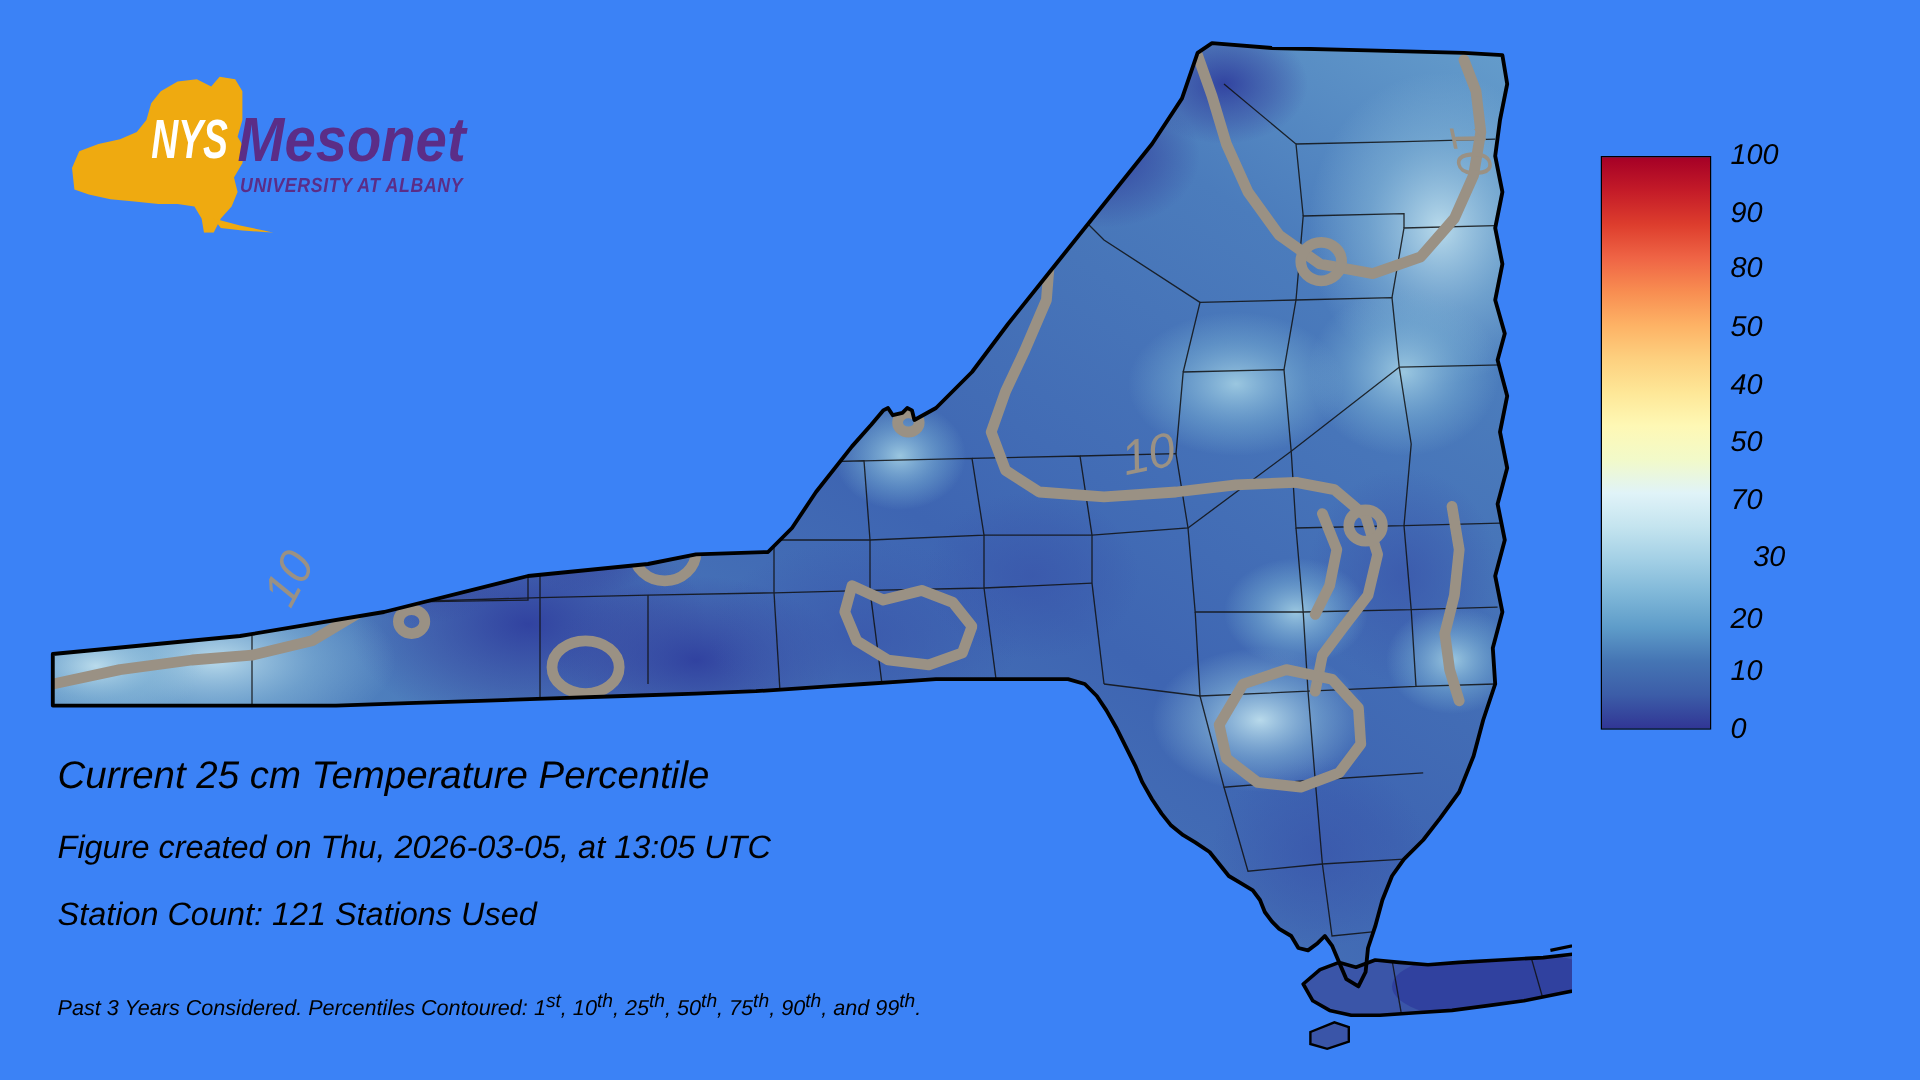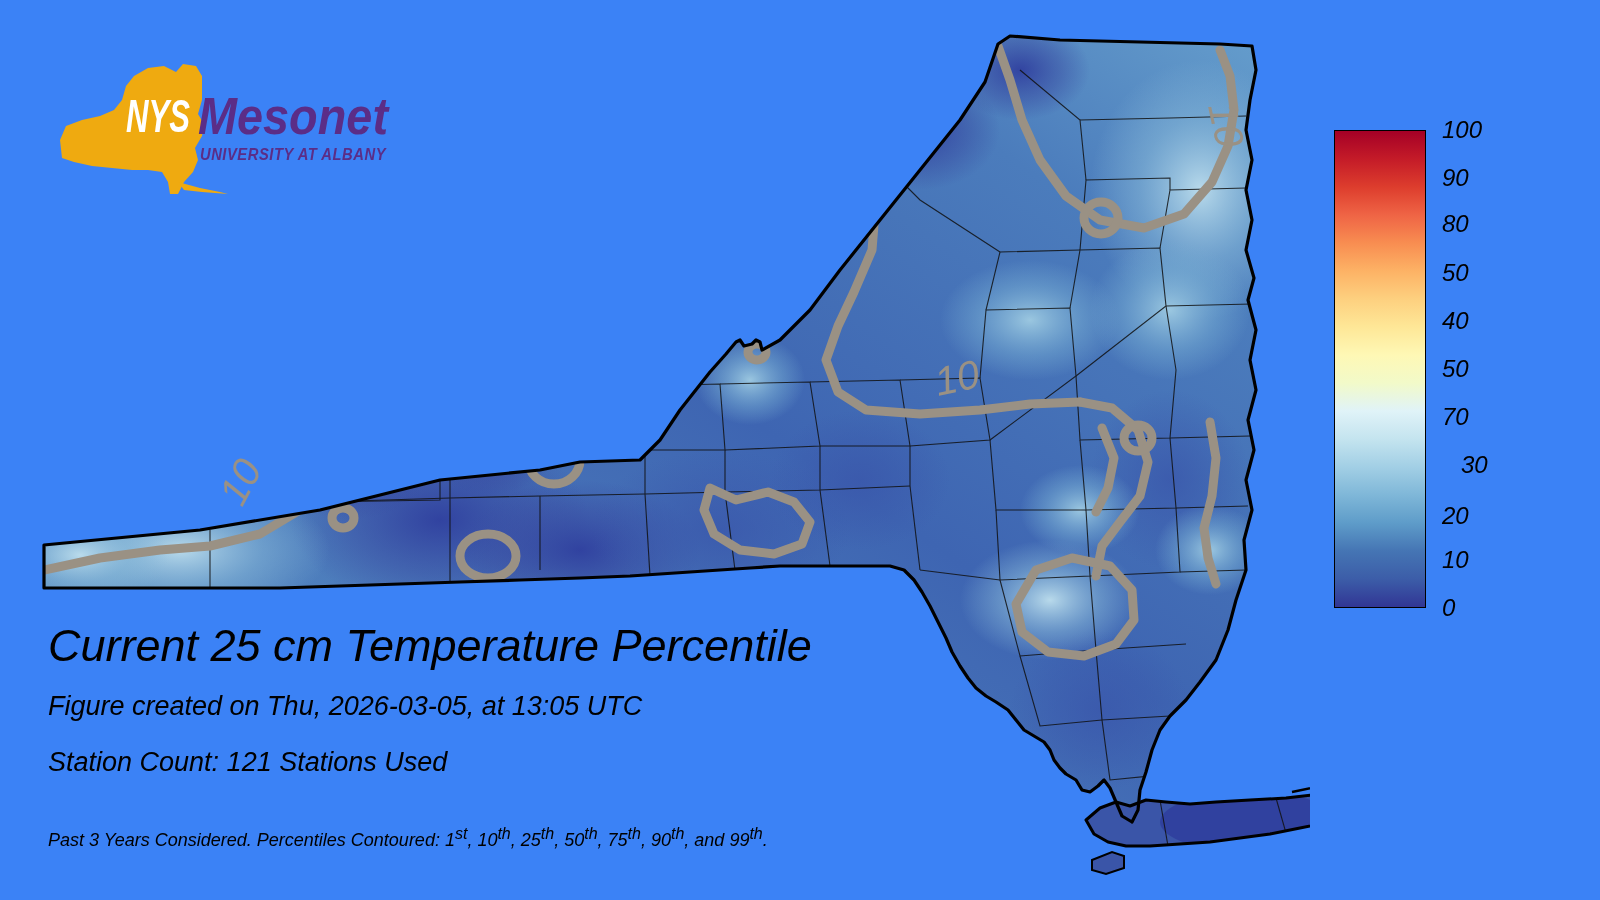--- a/index.html
+++ b/index.html
@@ -18,21 +18,21 @@
   
   #colorbar-group{position:absolute;left:1334px;top:122px;width:250px;height:500px;}
   #cbar{position:absolute;left:0;top:8px;width:92px;height:478px;
         border:1px solid #000;box-sizing:border-box;}
   #cbar-ticks{position:absolute;left:108px;top:0;width:140px;height:494px;}
   .cb-tick{position:absolute;left:0;font-size:24px;line-height:30px;color:#000;
            white-space:nowrap;}
 
   
   #caption{position:absolute;left:48px;top:624px;width:1000px;}
-  #fig-title{font-size:45px;line-height:44px;color:#000;white-space:nowrap;}
+  #fig-title{font-size:32px;line-height:44px;color:#000;white-space:nowrap;}
   .sub-line{font-size:27px;line-height:40px;color:#000;white-space:nowrap;margin-top:16px;}
   #sub1{margin-top:18px;}
   #footnote{position:absolute;left:48px;top:828px;font-size:18px;line-height:24px;
             color:#000;white-space:nowrap;}
   #footnote sup{font-size:16px;vertical-align:super;line-height:0;}
 </style>
 </head>
 <body>
 
 <div id="figure">

